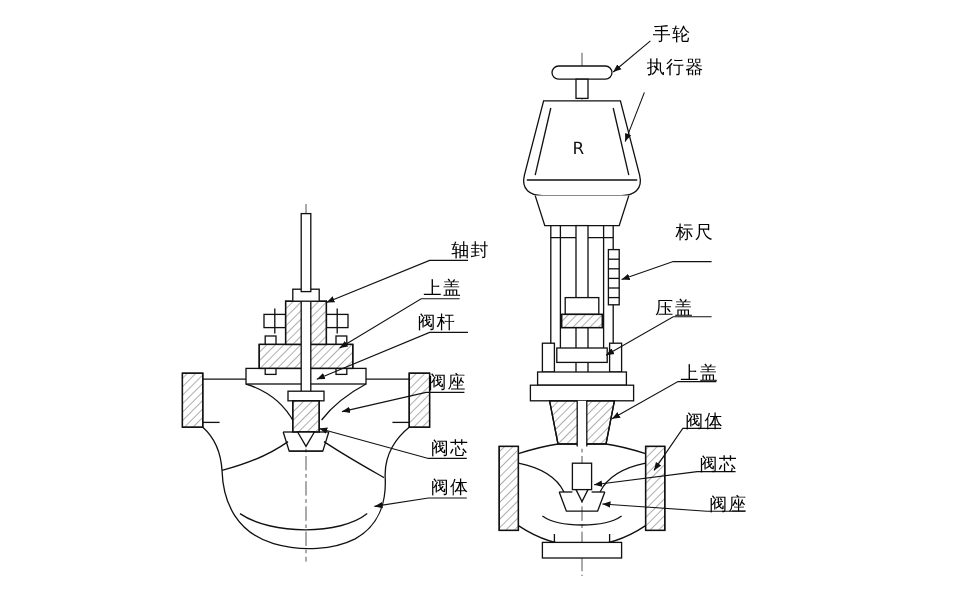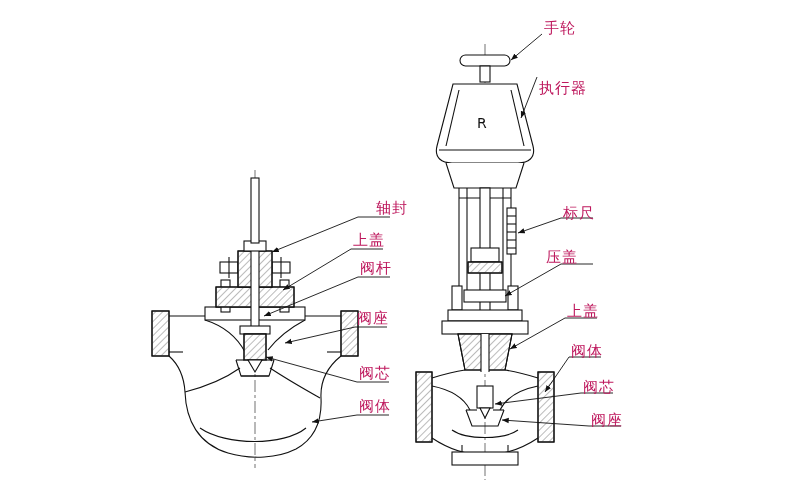--- a/index.html
+++ b/index.html
@@ -1,20 +1,20 @@
 <!DOCTYPE html>
 <html><head>
 <meta charset="utf-8">
 <style>
   * { margin:0; padding:0; box-sizing:border-box; }
   html,body { width:800px; height:500px; background:#fff; overflow:hidden;
               font-family:"DejaVu Sans","Liberation Sans",sans-serif; }
   .stage { position:relative; width:800px; height:500px; background:#fff; }
   .stage svg { position:absolute; left:0; top:0; }
-  .lbl { position:absolute; font-size:15px; line-height:17px; color:#be185d;
+  .lbl { position:absolute; font-size:15px; line-height:17px; color:#000000;
          white-space:nowrap; letter-spacing:1px; }
 </style>
 </head>
 <body>
 
 <div class="stage">
 
   <svg width="800" height="500" viewBox="0 0 800 500">
     <defs>
       <pattern id="hatch" patternUnits="userSpaceOnUse" width="5" height="5" patternTransform="rotate(45)">
@@ -193,27 +193,27 @@
       <polyline points="593,264 561,264 505,296" marker-end="url(#arr)"></polyline>
       <polyline points="597,318 565,318 510,349" marker-end="url(#arr)"></polyline>
       <polyline points="601,357 569,357 545,392" marker-end="url(#arr)"></polyline>
       <polyline points="613,393 581,393 495,404" marker-end="url(#arr)"></polyline>
       <polyline points="621,426 589,426 502,420" marker-end="url(#arr)"></polyline>
     </g>
   </svg>
 
   <div class="lbl" style="left:376px;top:200px">轴封</div>
   <div class="lbl" style="left:353px;top:232px">上盖</div>
-  <div class="lbl" style="left:360px;top:260px">阀杆</div>
+  <div class="lbl" style="left:348px;top:260px">阀杆</div>
   <div class="lbl" style="left:357px;top:310px">阀座</div>
   <div class="lbl" style="left:359px;top:365px">阀芯</div>
   <div class="lbl" style="left:359px;top:398px">阀体</div>
 
   <div class="lbl" style="left:544px;top:20px">手轮</div>
-  <div class="lbl" style="left:539px;top:80px">执行器</div>
-  <div class="lbl" style="left:563px;top:205px">标尺</div>
+  <div class="lbl" style="left:539px;top:48px">执行器</div>
+  <div class="lbl" style="left:563px;top:185px">标尺</div>
   <div class="lbl" style="left:546px;top:249px">压盖</div>
   <div class="lbl" style="left:567px;top:303px">上盖</div>
   <div class="lbl" style="left:571px;top:343px">阀体</div>
   <div class="lbl" style="left:583px;top:379px">阀芯</div>
   <div class="lbl" style="left:591px;top:412px">阀座</div>
 
 </div>
 
 </body></html>

